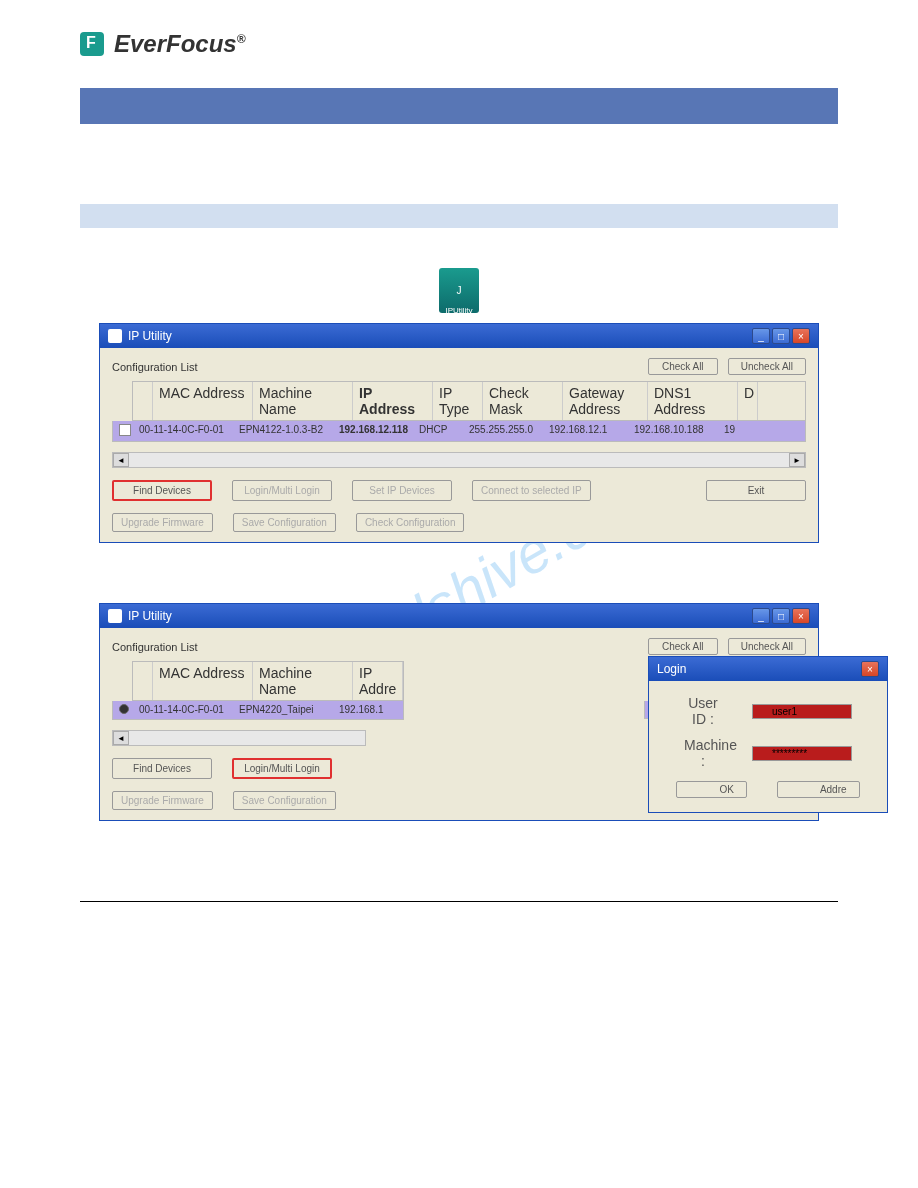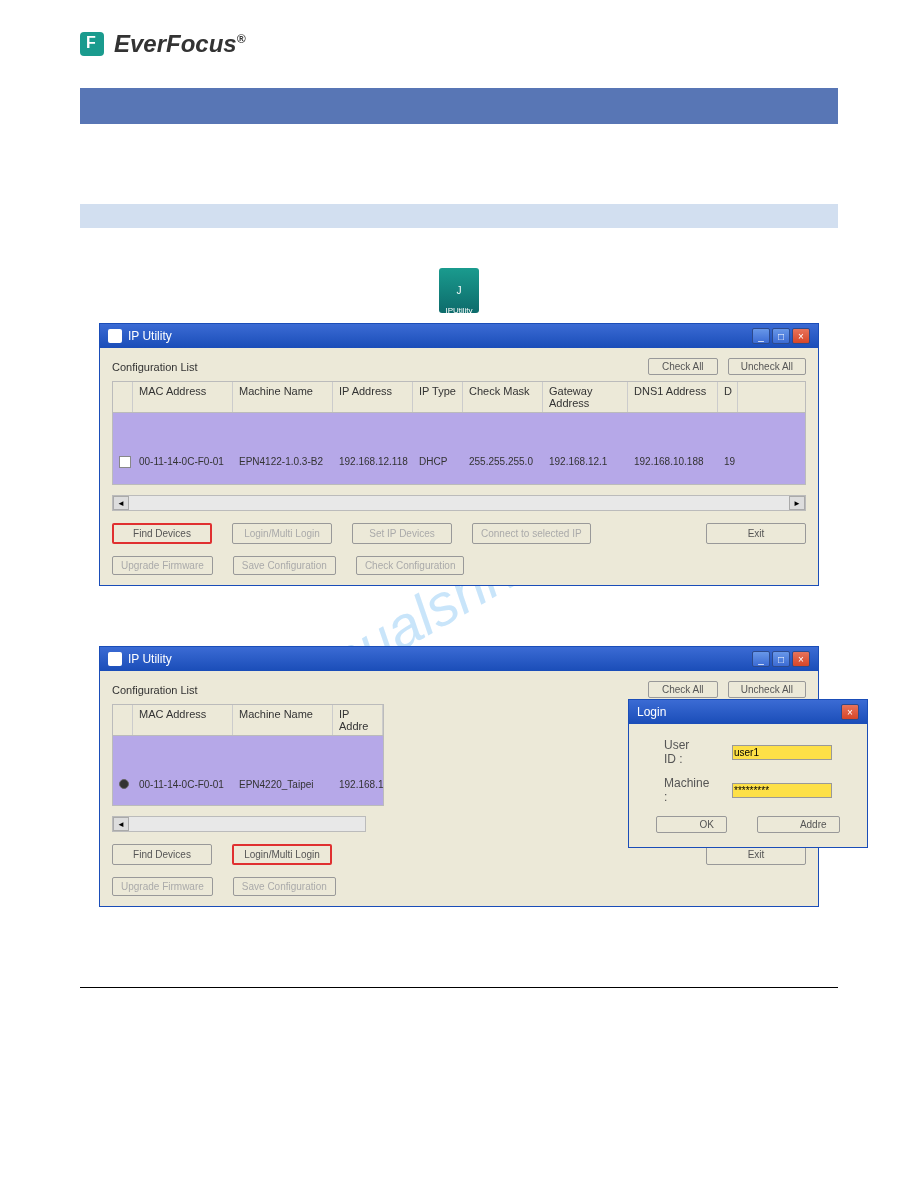--- a/index.html
+++ b/index.html
@@ -152,43 +152,43 @@
     .win-btn.disabled {
       color: #aaa;
     }
     .red-outline {
       border: 2px solid #e03030 !important;
     }
     .table-header {
       display: flex;
       background: #ece9d8;
       border: 1px solid #bbb;
-      font-size: 11px;
+      font-size: 14px;
+      margin-left: 20px;
     }
     .table-header > div {
       padding: 3px 6px;
       border-right: 1px solid #ccc;
       color: #333;
     }
     .table-row {
       display: flex;
       background: #b6a8e8;
       font-size: 10px;
       border: 1px solid #bbb;
       border-top: none;
     }
     .table-row > div {
-      padding: 14px 6px;
+      padding: 3px 6px;
       color: #333;
-      margin-top: 29px;
     }
     .col-check { width: 20px; }
     .col-mac { width: 100px; }
     .col-machine { width: 100px; }
-    .col-ip { width: 80px; }
+    .col-ip { width: 80px; font-weight: bold; }
     .col-type { width: 50px; }
     .col-subnet { width: 80px; }
     .col-gateway { width: 85px; }
     .col-dns { width: 90px; }
     .col-d { width: 20px; }
     .scrollbar {
       display: flex;
       background: #e8e8e8;
       border: 1px solid #bbb;
       height: 16px;
@@ -231,32 +231,32 @@
     .dialog-body {
       padding: 14px;
     }
     .form-row {
       display: flex;
       align-items: center;
       margin-bottom: 10px;
       justify-content: center;
     }
     .form-label {
-      font-size: 12px;
+      font-size: 14px;
       color: #555;
       width: 60px;
-      text-align: left;
+      text-align: center;
       padding-right: 22px;
     }
     .form-input {
       width: 100px;
       border: 1px solid #999;
-      padding: 1px 1px;
+      padding: 1px 19px;
       font-size: 10px;
-      background: #fde047;
+      background: #b91c1c;
       margin-left: 8px;
     }
     .dialog-buttons {
       display: flex;
       justify-content: center;
       gap: 30px;
       margin-top: 12px;
     }
     .dialog-buttons .win-btn {
       min-width: 60px;

